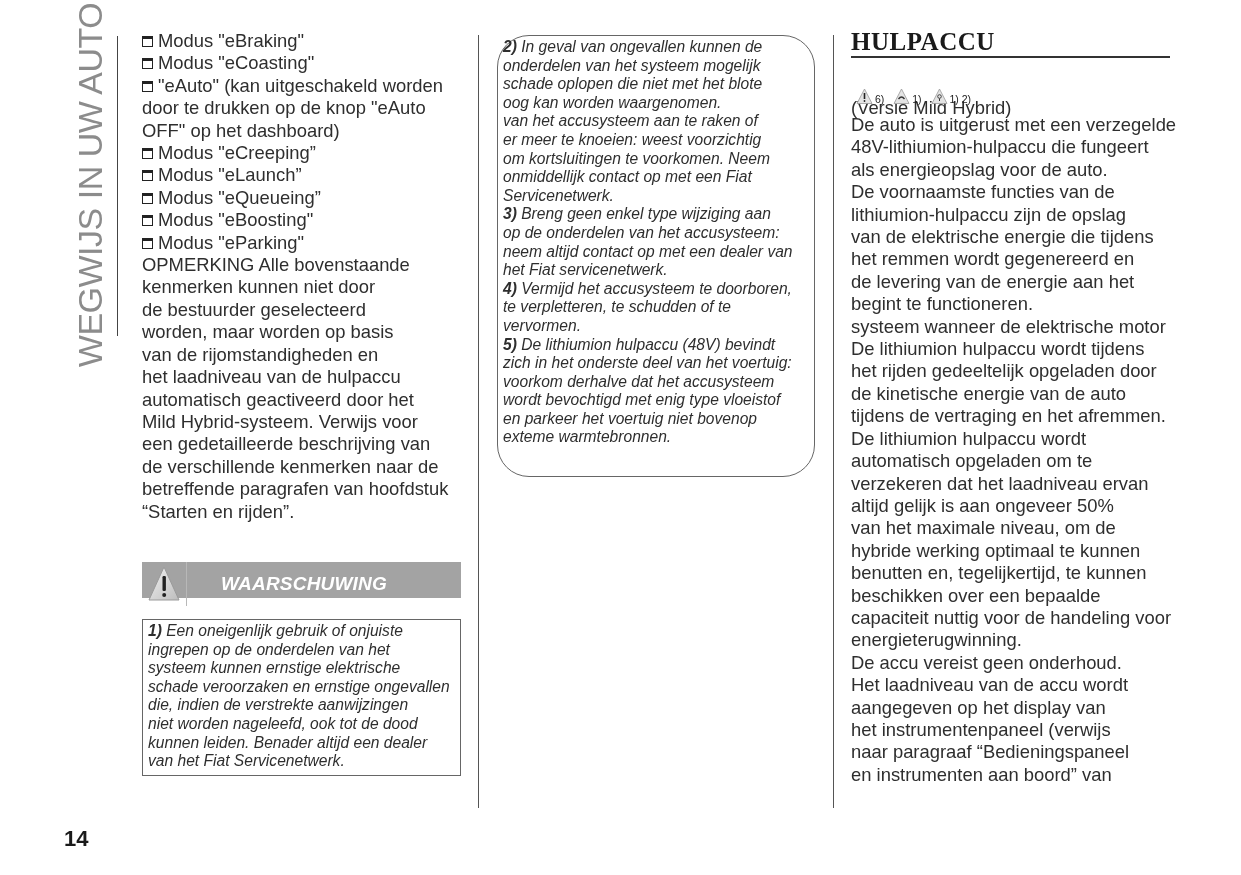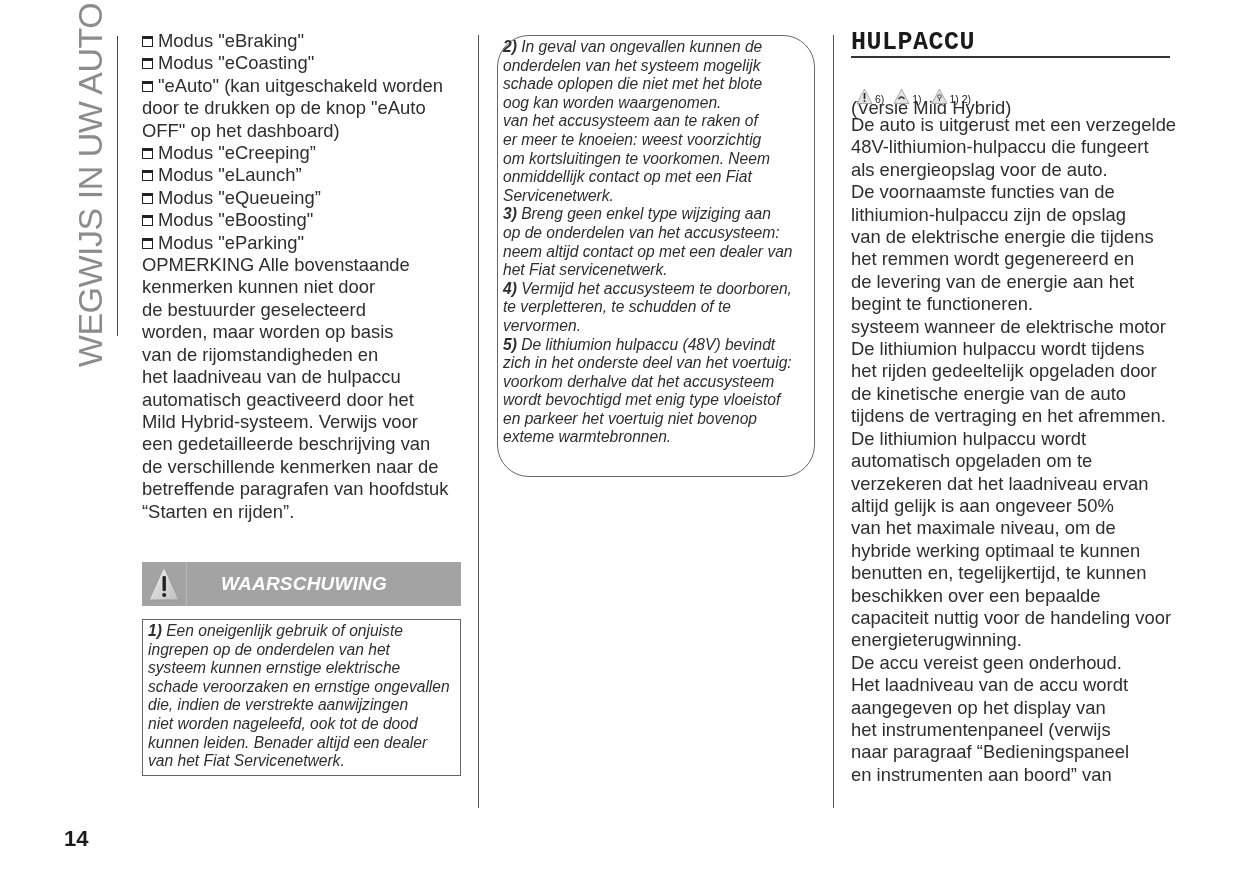--- a/index.html
+++ b/index.html
@@ -17,34 +17,34 @@
   .col3 { left: 851px; top: 65px; width: 330px; margin-top: 32px; }
   .bullet-row { white-space: nowrap; }
   .bullet { display: inline-block; width: 11px; height: 11px; border: 1.5px solid #222;
             border-top-width: 3px; box-sizing: border-box; margin-right: 5px; vertical-align: 0px; }
   .line { white-space: nowrap; }
 
   .vrule { position: absolute; width: 1px; background: #555; }
   .vrule.a { left: 478px; top: 35px; height: 773px; }
   .vrule.b { left: 833px; top: 35px; height: 773px; }
 
-  .warn-header { position: absolute; left: 142px; top: 562px; width: 319px; height: 44px;
+  .warn-header { position: absolute; left: 142px; top: 562px; width: 319px; height: 36px;
                  background: #a3a3a3; }
   .warn-icon { position: absolute; left: 0; top: 0; width: 44px; height: 44px; border-right: 1px solid #b8b8b8; }
   .warn-title { position: absolute; left: 79px; top: 11px; font-size: 19px; font-weight: bold;
                 font-style: italic; color: #ffffff; letter-spacing: 0.2px; }
 
   .note-box { position: absolute; border: 1.5px solid #666; box-sizing: border-box;
               font-size: 15.6px; line-height: 18.6px; font-style: italic; color: #2e2e2e; padding: 2px 0 0 5px; }
   .note-box b { font-style: italic; font-weight: bold; }
   .box1 { left: 142px; top: 619px; width: 319px; height: 157px; }
   .box2 { left: 497px; top: 35px; width: 318px; height: 442px; border-radius: 32px; }
 
   .heading { position: absolute; left: 851px; top: 28px; font-size: 25px; font-weight: 900;
-             color: #1a1a1a; letter-spacing: 0.5px; font-family: Liberation Mono, monospace; }
+             color: #1a1a1a; letter-spacing: 0.5px; font-family: Liberation Serif, serif; }
   .heading-rule { position: absolute; left: 851px; top: 56px; width: 319px; height: 2px; background: #333; }
   .icons-row { position: absolute; left: 856px; top: 88px; height: 20px; font-size: 10.5px; color: #222; white-space: nowrap; text-align: right; }
   .icons-row .tri { display: inline-block; vertical-align: middle; }
   .icons-row .ref { display: inline-block; vertical-align: middle; margin: 3px 6px 0 2px; }
 </style>
 </head>
 <body>
 
 <div class="side-title">
   <span>WEGWIJS IN UW AUTO</span>

